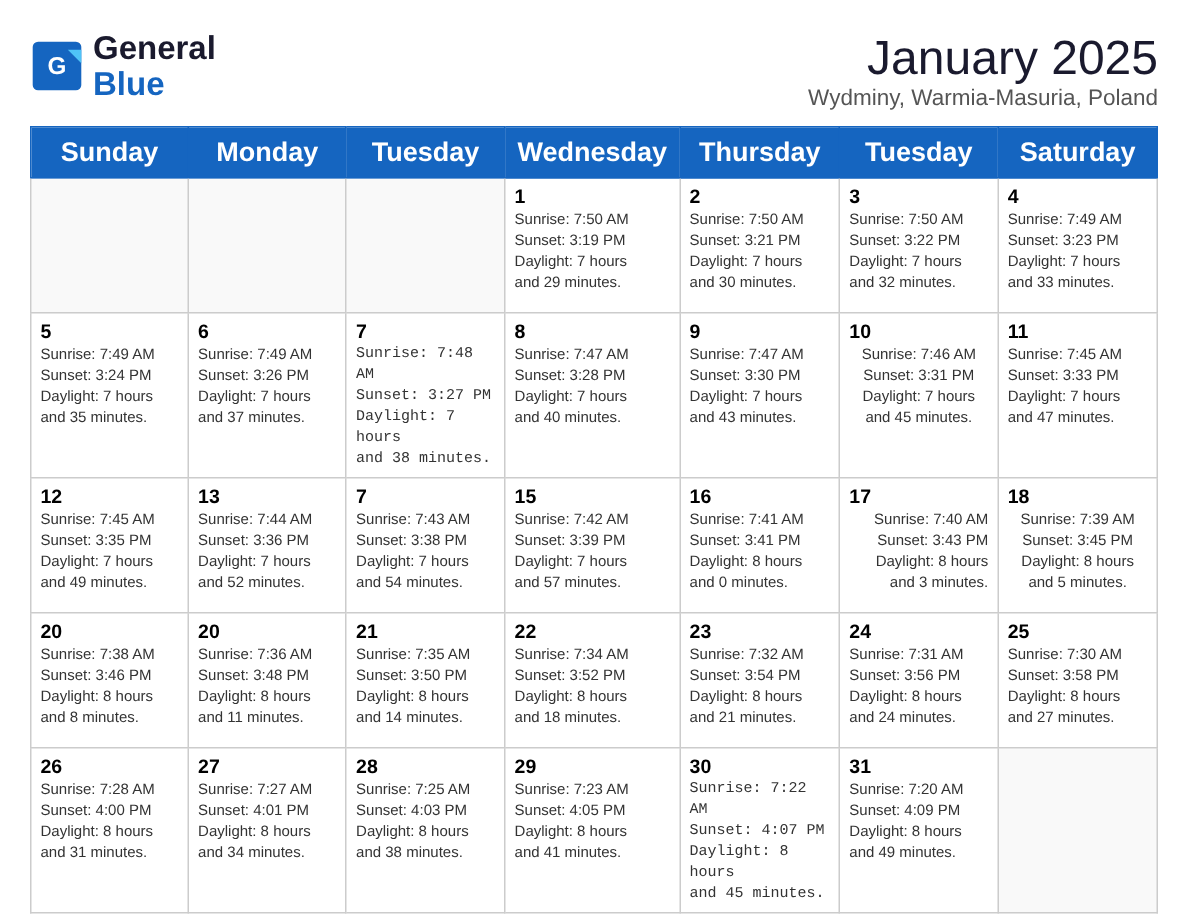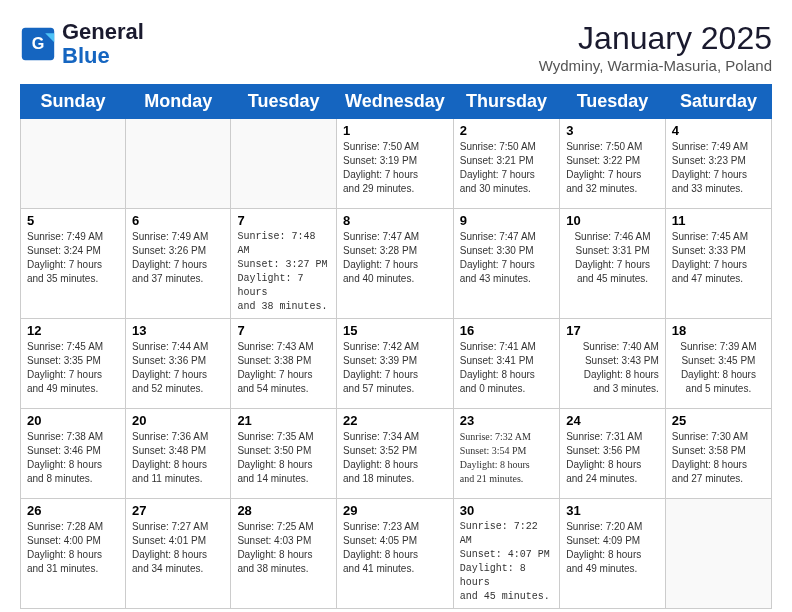--- a/index.html
+++ b/index.html
@@ -274,21 +274,21 @@
         </td>
         <td>
           <div class="day-number">22</div>
           <div class="day-info" style="white-space: pre-line;">Sunrise: 7:34 AM
 Sunset: 3:52 PM
 Daylight: 8 hours
 and 18 minutes.</div>
         </td>
         <td>
           <div class="day-number">23</div>
-          <div class="day-info" style="white-space: pre-line; font-family: Liberation Serif, serif;">Sunrise: 7:32 AM
+          <div class="day-info" style="white-space: pre-line;">Sunrise: 7:32 AM
 Sunset: 3:54 PM
 Daylight: 8 hours
 and 21 minutes.</div>
         </td>
         <td>
           <div class="day-number">24</div>
           <div class="day-info" style="white-space: pre-line;">Sunrise: 7:31 AM
 Sunset: 3:56 PM
 Daylight: 8 hours
 and 24 minutes.</div>

